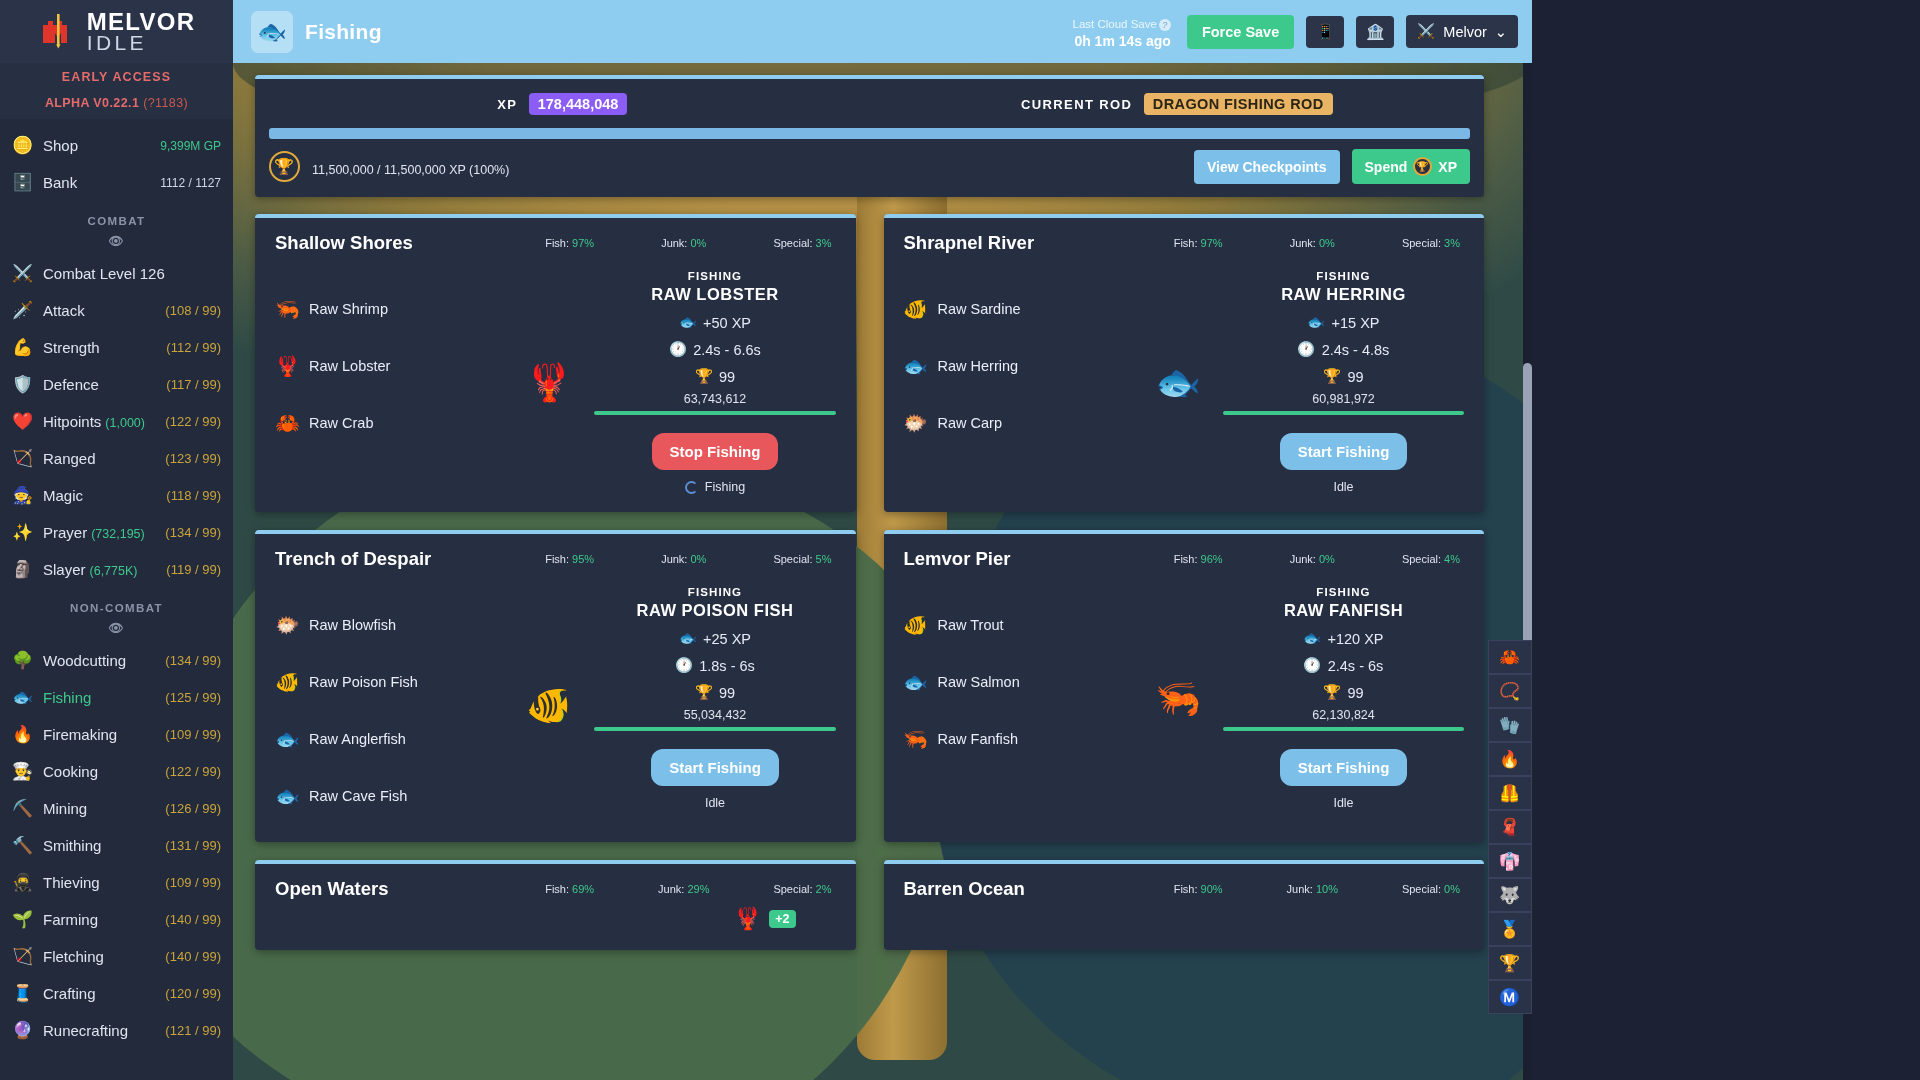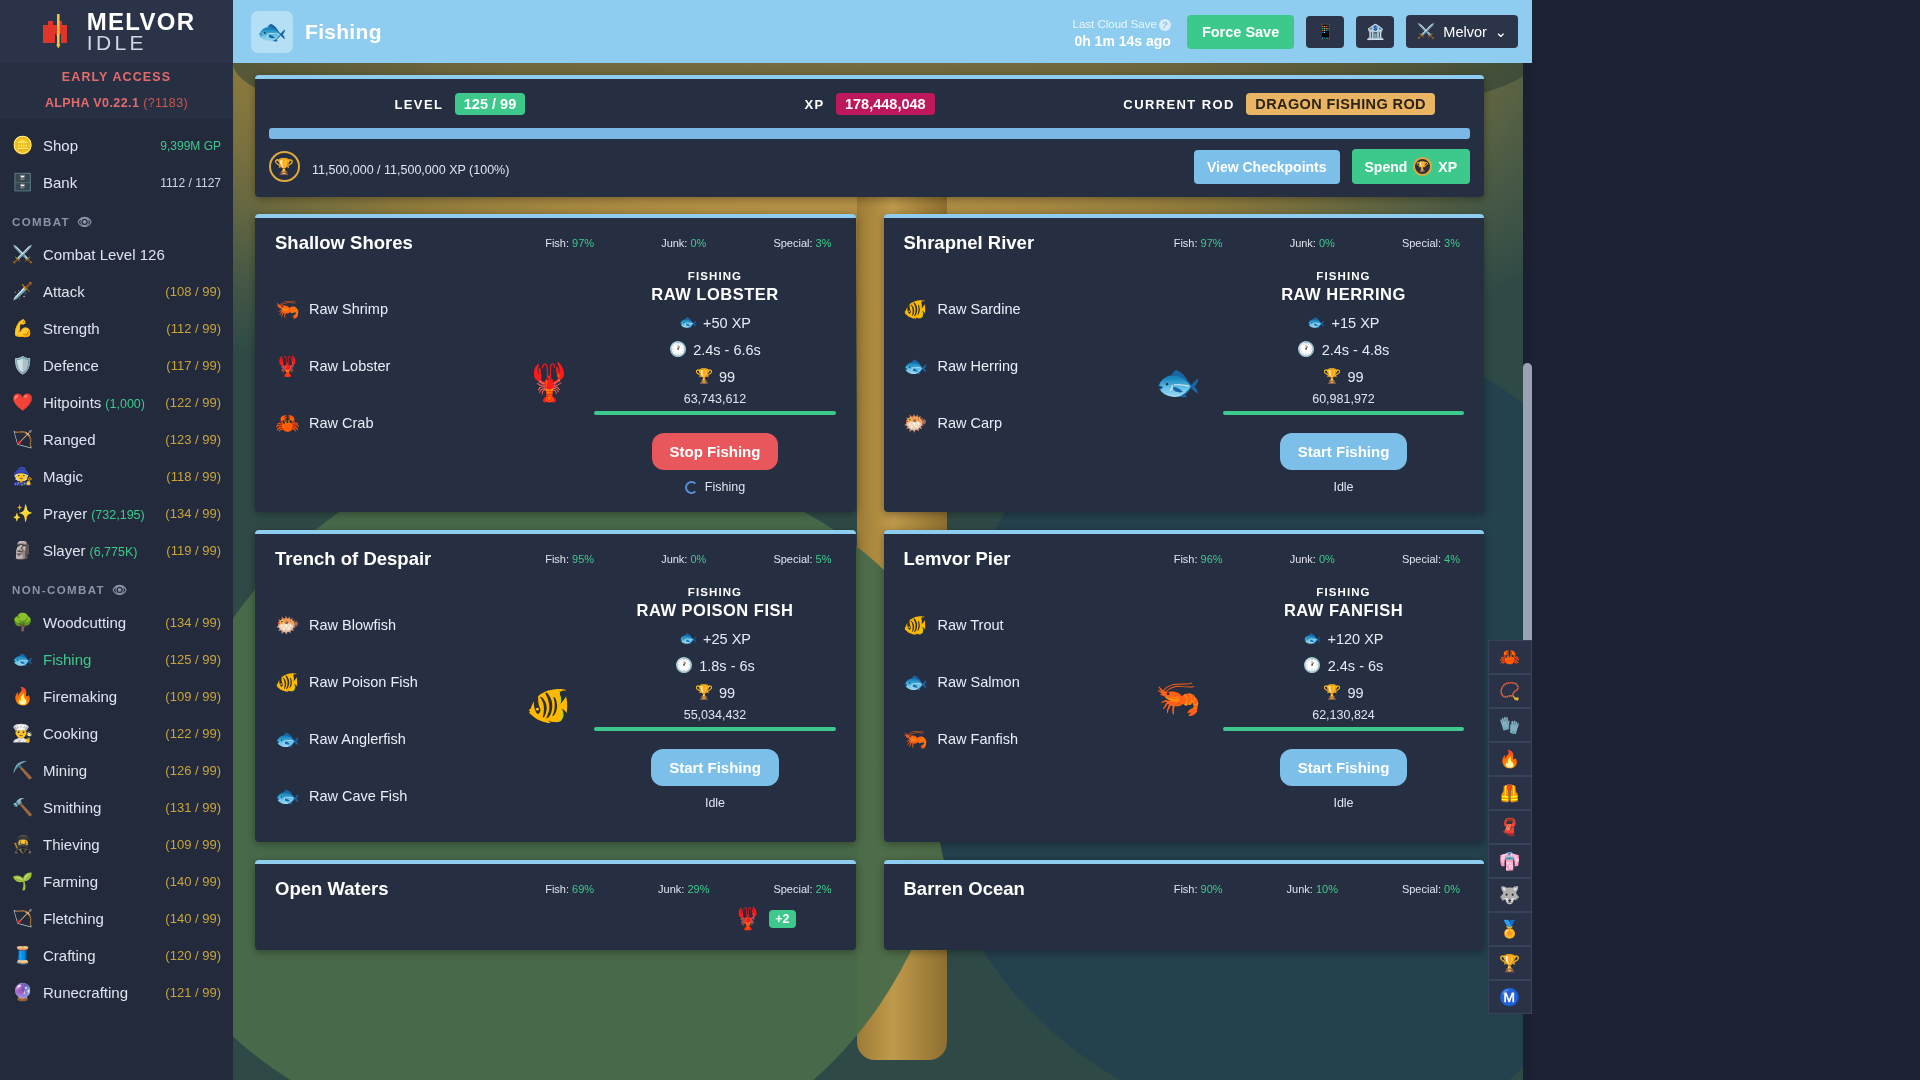--- a/index.html
+++ b/index.html
@@ -42,21 +42,21 @@
   .nav-row .ico { width: 22px; height: 22px; flex: 0 0 22px; display:flex; align-items:center; justify-content:center; font-size: 17px; }
   .nav-row .nm { flex: 1; white-space: nowrap; }
   .nav-row .rt { font-size: 12px; color: #cfd6e4; white-space: nowrap; text-align: right; }
   .nav-row .rt.gp { color: #3ec98c; }
   .nav-row .lvl { font-size: 13px; color: #c9a43c; white-space: nowrap; }
   .nav-row.active .nm { color: #3ec98c; }
   .nav-row .sub { color: #3ec98c; font-size: 12.5px; margin-left: 4px; }
 
   .sec-head {
     font-size: 11.5px; letter-spacing: 1.4px; color: #8b93a7;
-    padding: 14px 12px 7px; display: flex; align-items: center; gap: 7px; font-weight: bold;
+    padding: 14px 12px 7px; display: flex; align-items: center; gap: 7px; font-weight: bold; flex-direction: column;
   }
   .eye { font-size: 12px; color: #8b93a7; }
 
   
   .main { flex: 1; position: relative; height: 1080px; overflow: hidden; }
 
   .topbar {
     height: 63px; background: #8ecdf0; position: relative; z-index: 15;
     display: flex; align-items: center; padding: 0 14px 0 18px; gap: 12px;
   }
@@ -103,21 +103,21 @@
   .hero-wrap { padding: 12px 48px 0 22px; }
   .hero {
     background: #262e41; border-top: 4px solid #8ecdf0; border-radius: 4px;
     box-shadow: 0 2px 8px rgba(0,0,0,.35);
   }
   .hero-top { display: flex; align-items: center; padding: 14px 0 13px; }
   .hero-top > div { flex: 1; text-align: center; white-space: nowrap; }
   .lab { font-size: 13px; font-weight: bold; letter-spacing: 1.4px; color: #fff; }
   .pill { display:inline-block; padding: 3px 9px; border-radius: 4px; font-size: 14.5px; font-weight: bold; margin-left: 7px; }
   .pill.green { background: #3ec98c; color: #fff; }
-  .pill.blue { background: #be185d; color: #fff; }
+  .pill.blue { background: #8b5cf6; color: #fff; }
   .pill.gold { background: #e9b463; color: #2b2417; letter-spacing: .4px; }
 
   .xpbar-outer { height: 11px; background: #7cb8e6; margin: 0 14px; border-radius: 3px; }
   .mastery-row { display: flex; align-items: center; gap: 12px; padding: 10px 14px 13px; }
   .trophy-circle {
     width: 31px; height: 31px; border-radius: 50%; border: 2px solid #e0a93c;
     display:flex; align-items:center; justify-content:center; font-size: 16px; flex: 0 0 31px;
   }
   .mastery-mid { flex: 1; }
   .m-bar { height: 8px; background: #2f3750; border-radius: 4px; overflow: hidden; }
@@ -353,24 +353,20 @@
       <div class="blob1"></div>
         <div class="blob2"></div>
     </div>
 
     <div class="content">
 
       <div class="hero-wrap">
         <div class="hero">
           <div class="hero-top">
             <div>
-              <span class="lab">LEVEL</span>
-              <span class="pill green">125 / 99</span>
-            </div>
-            <div>
               <span class="lab">XP</span>
               <span class="pill blue">178,448,048</span>
             </div>
             <div>
               <span class="lab">CURRENT ROD</span>
               <span class="pill gold">DRAGON FISHING ROD</span>
             </div>
           </div>
           <div class="xpbar-outer"></div>
           <div class="mastery-row">

